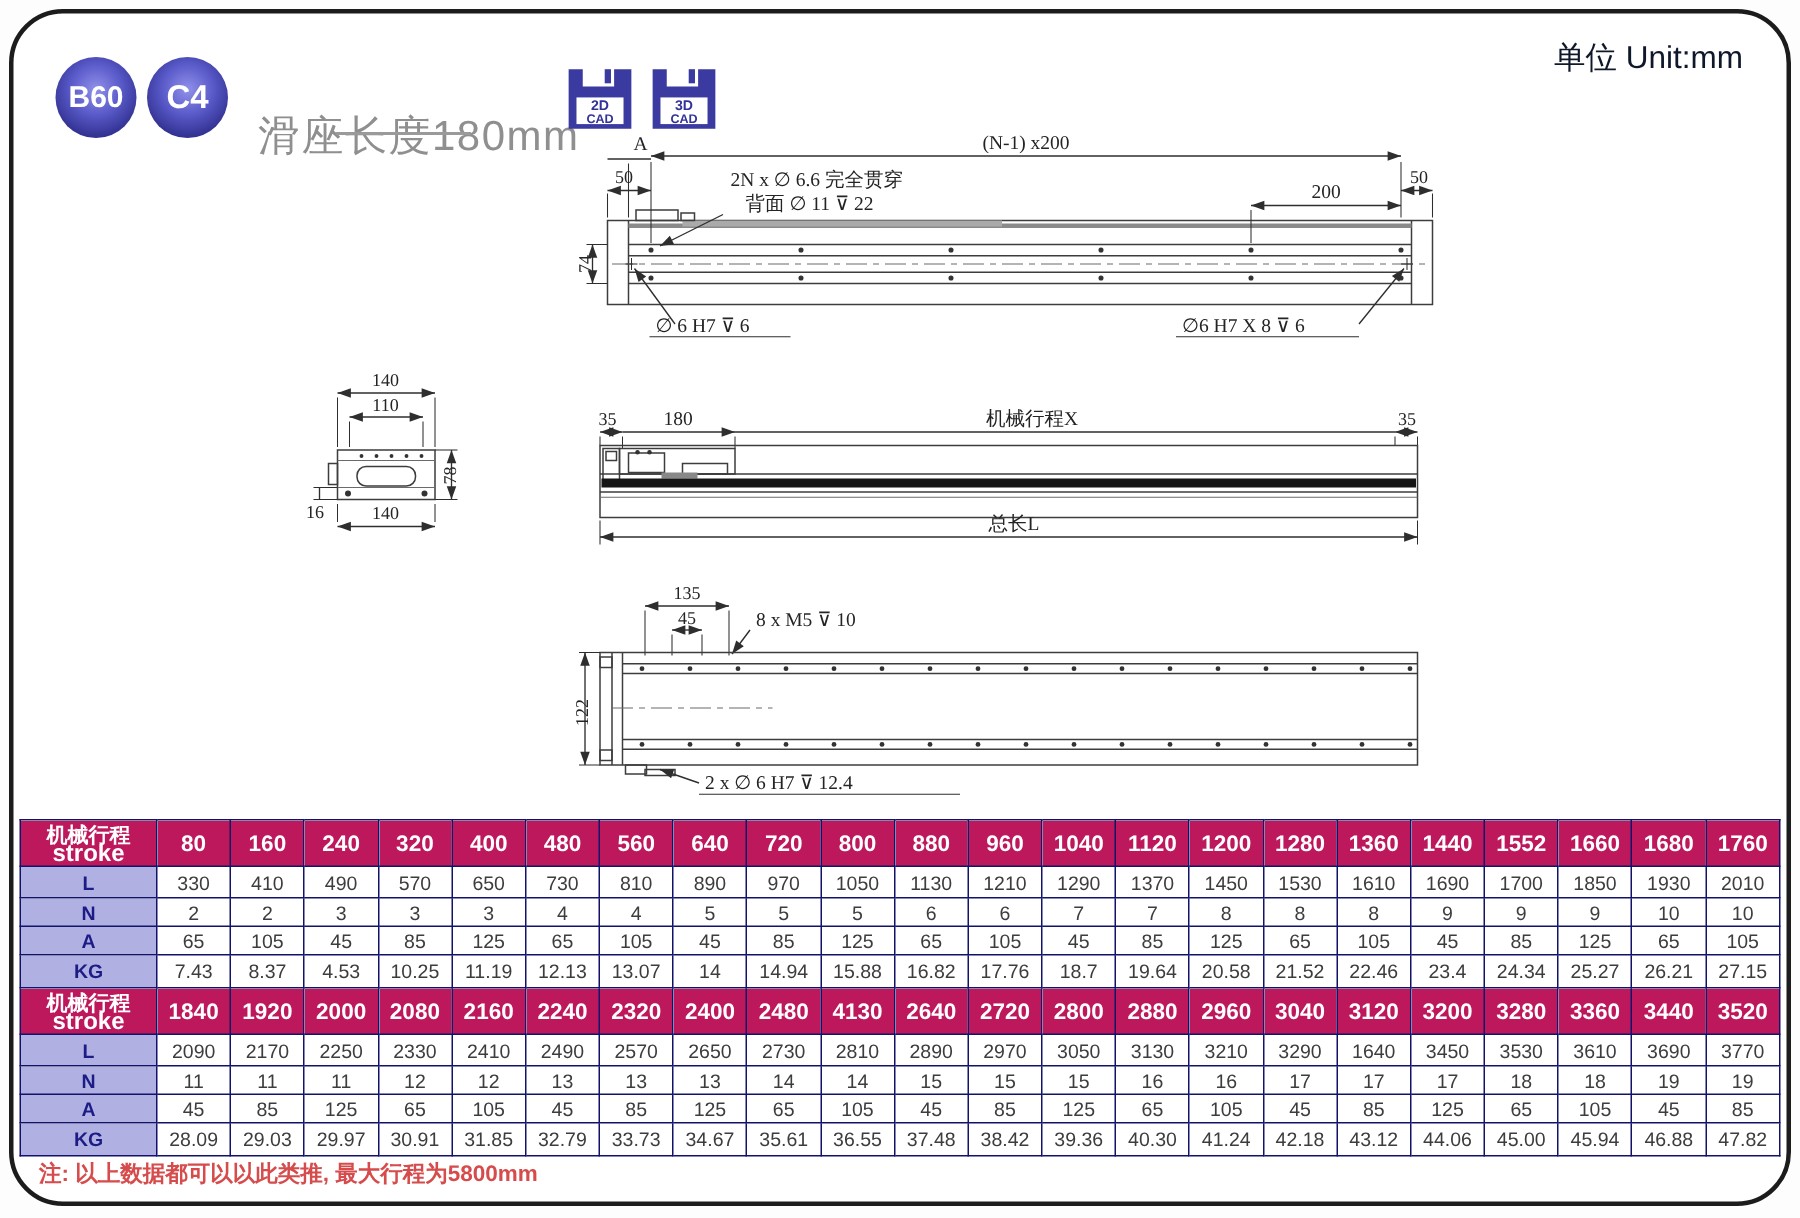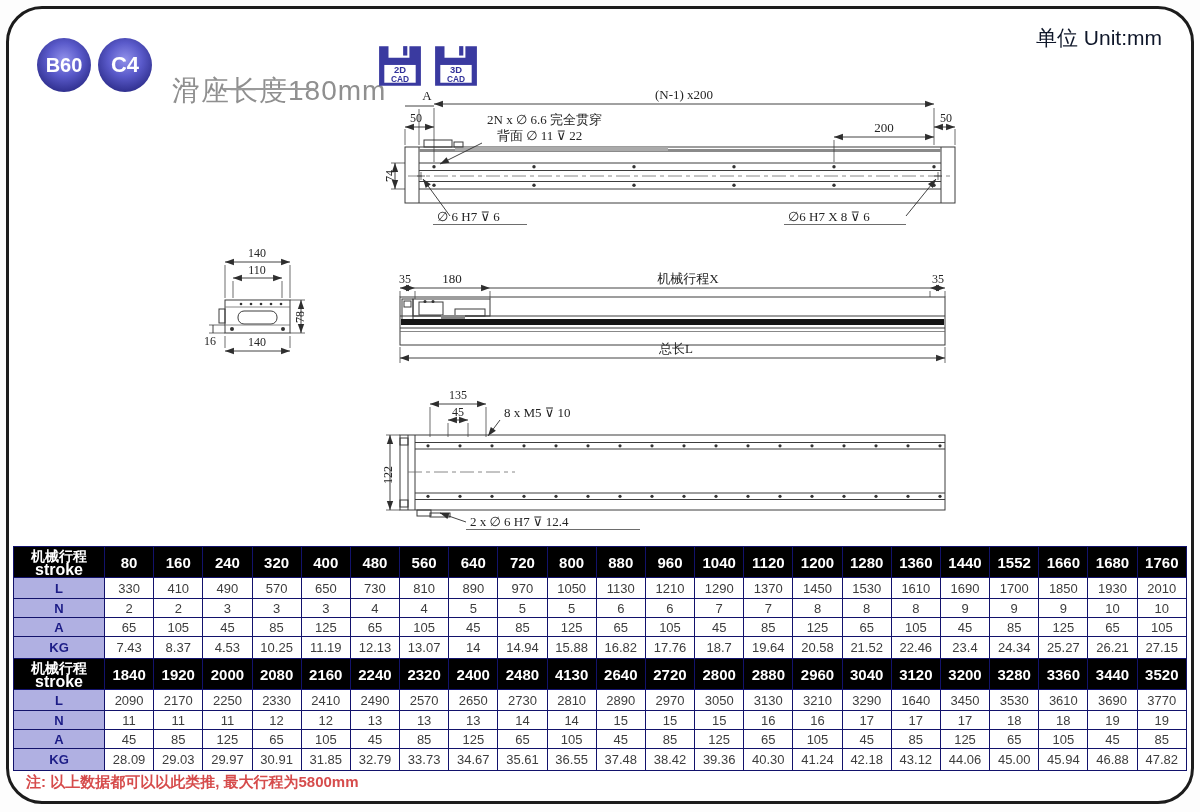--- a/index.html
+++ b/index.html
@@ -31,21 +31,21 @@
   .cl{stroke:#6a6a6a;stroke-width:0.8;stroke-dasharray:14 4 4 4;fill:none;}
   .dim{stroke:#2e2e2e;stroke-width:0.9;fill:none;}
   .wit{stroke:#2e2e2e;stroke-width:0.7;fill:none;}
   .dtx{font-family:"Liberation Serif",serif;font-size:13px;fill:#242424;}
   .dtx-sm{font-family:"Liberation Serif",serif;font-size:12px;fill:#242424;}
   .mid{text-anchor:middle;}
   
   #table-wrap{position:absolute;left:13px;top:546px;width:1174px;}
   #spec-table{border-collapse:collapse;width:100%;table-layout:fixed;}
   #spec-table td,#spec-table th{border:1px solid #12126b;text-align:center;padding:0;overflow:hidden;white-space:nowrap;}
-  .c-hd{background:#000000;color:#ffffff;font-weight:bold;font-size:15px;height:30px;}
+  .c-hd{background:#be185d;color:#ffffff;font-weight:bold;font-size:15px;height:30px;}
   .c-first{width:90px;}
   .c-first .zh{font-size:14px;line-height:15px;}
   .c-first .en{font-size:16px;line-height:11px;}
   .c-lbl{background:#b0b0e2;color:#1c1c86;font-weight:bold;font-size:13px;}
   .c-val{background:#fff;color:#3d3d3d;font-size:13px;}
   .r-L td{height:20px;} .r-N td{height:18px;} .r-A td{height:18px;} .r-KG td{height:21px;}
   
   #note{position:absolute;left:26px;top:773px;color:#d64c4c;font-size:15px;font-weight:bold;}
 </style>
 </head>

